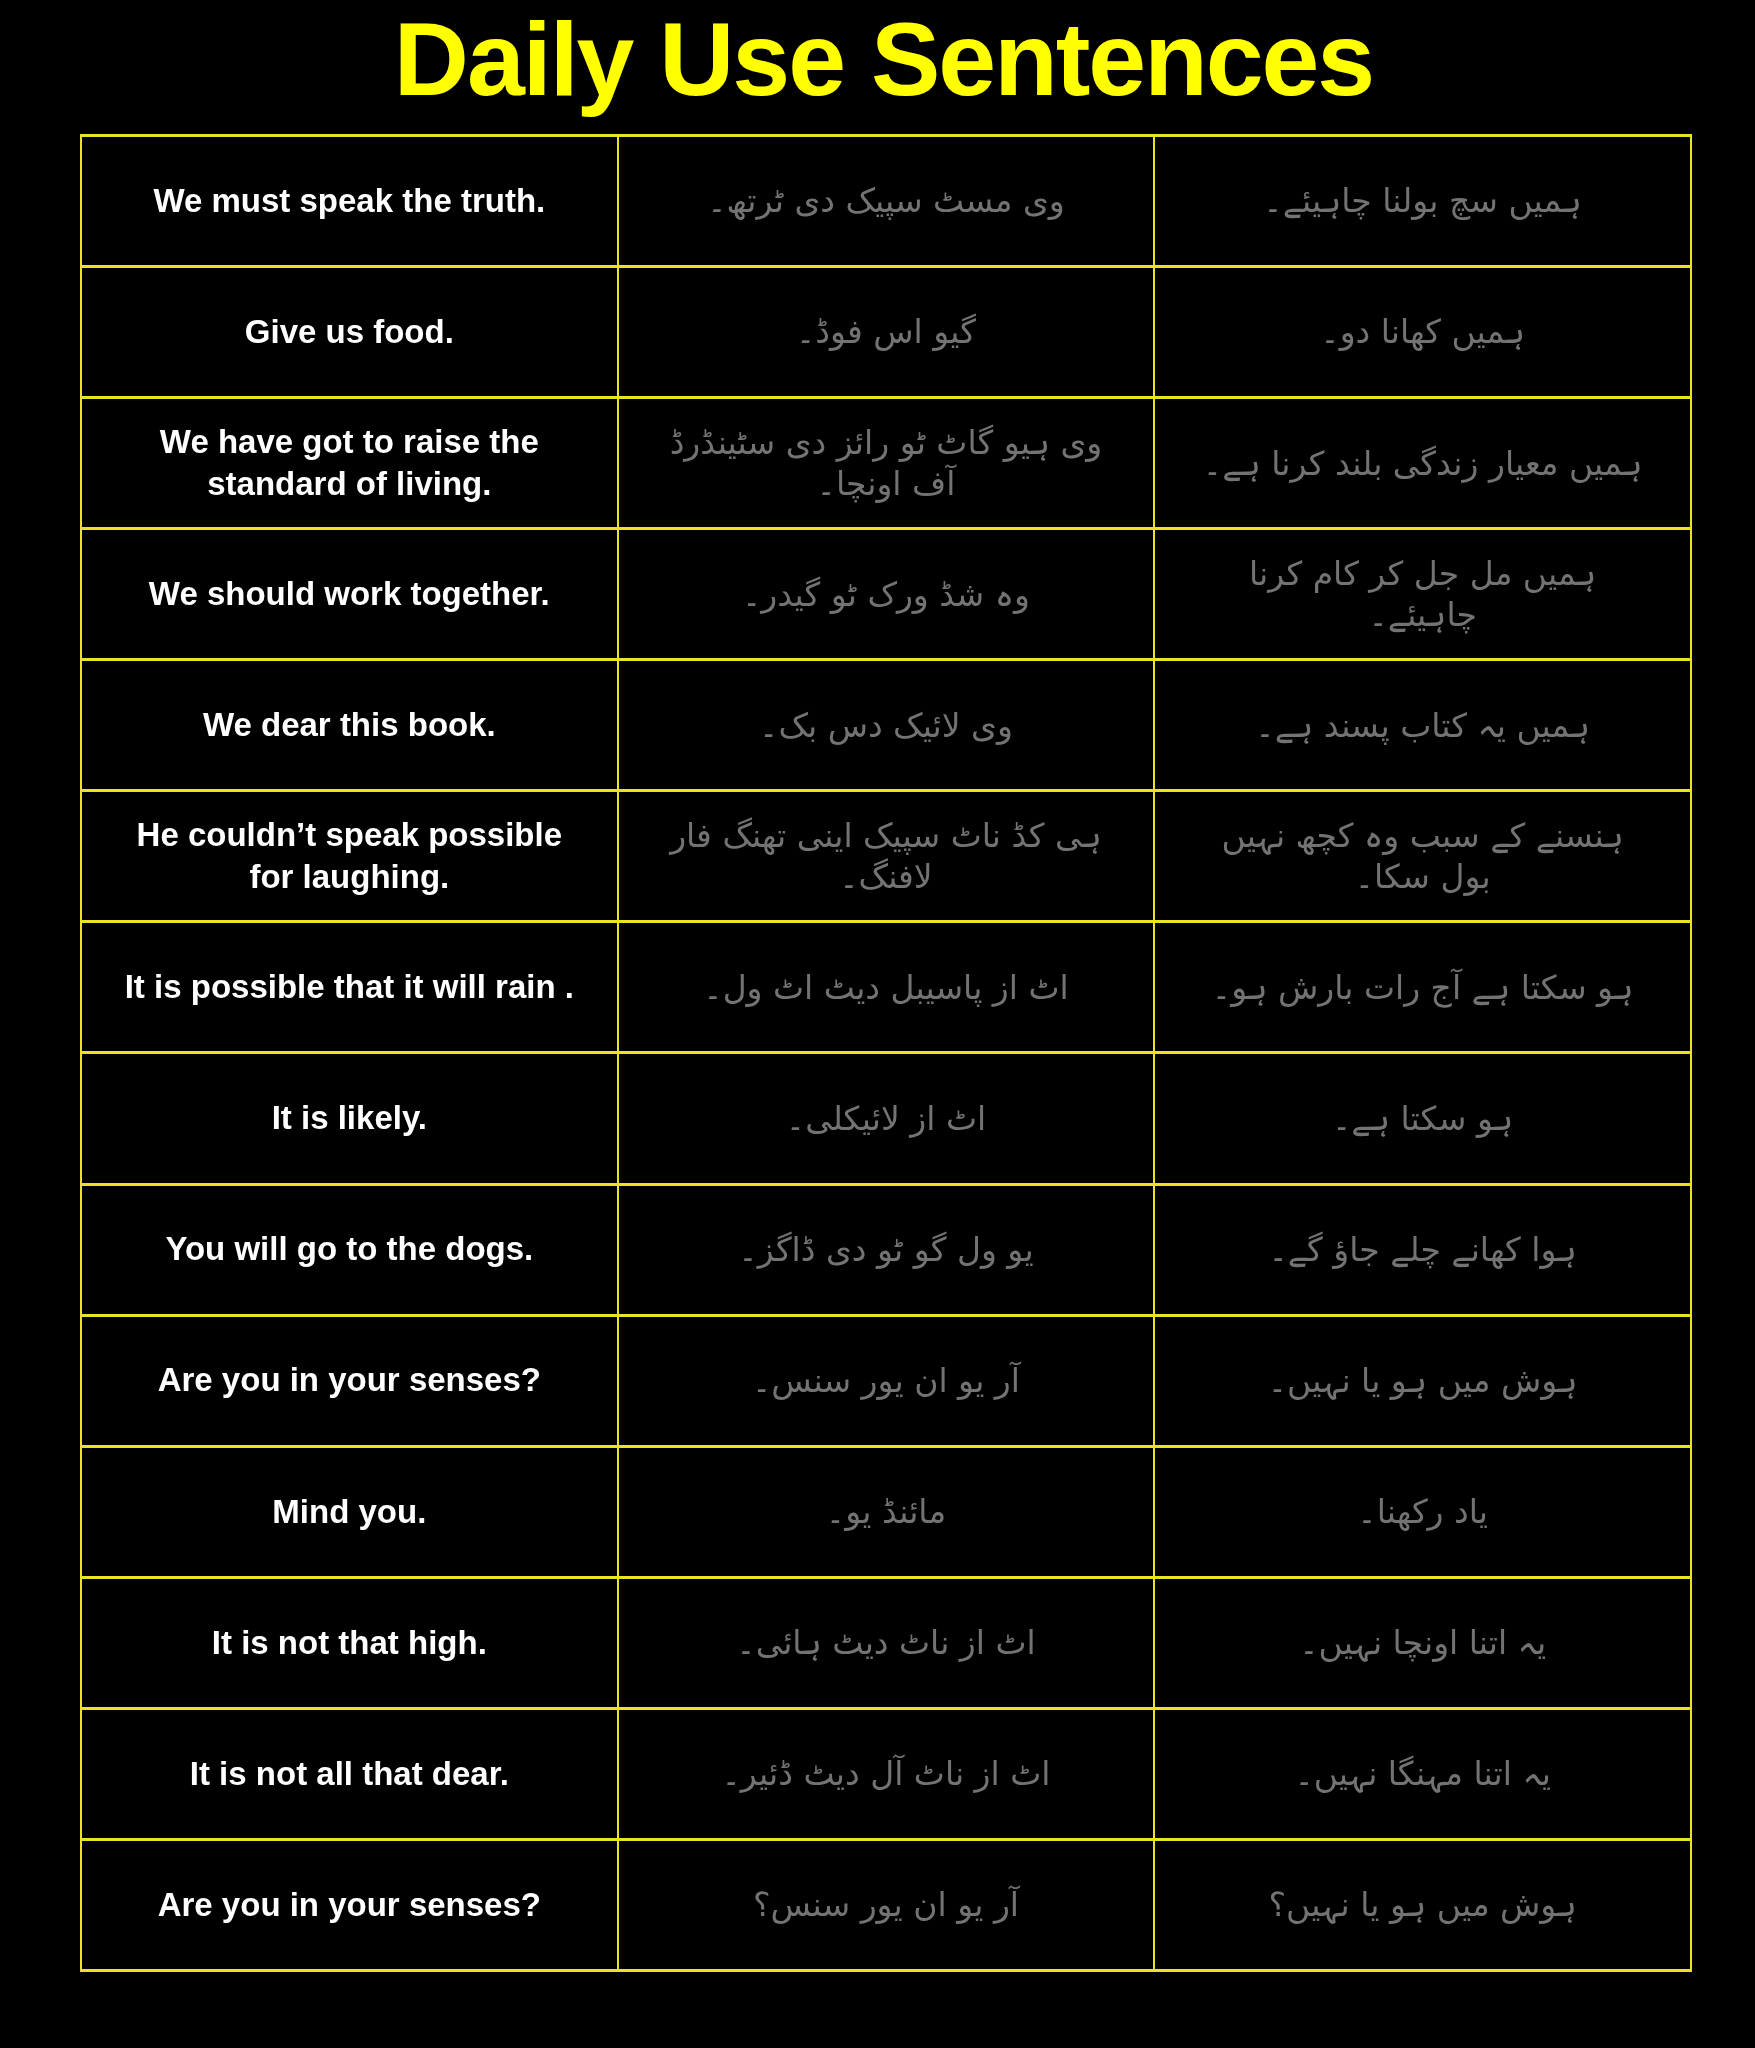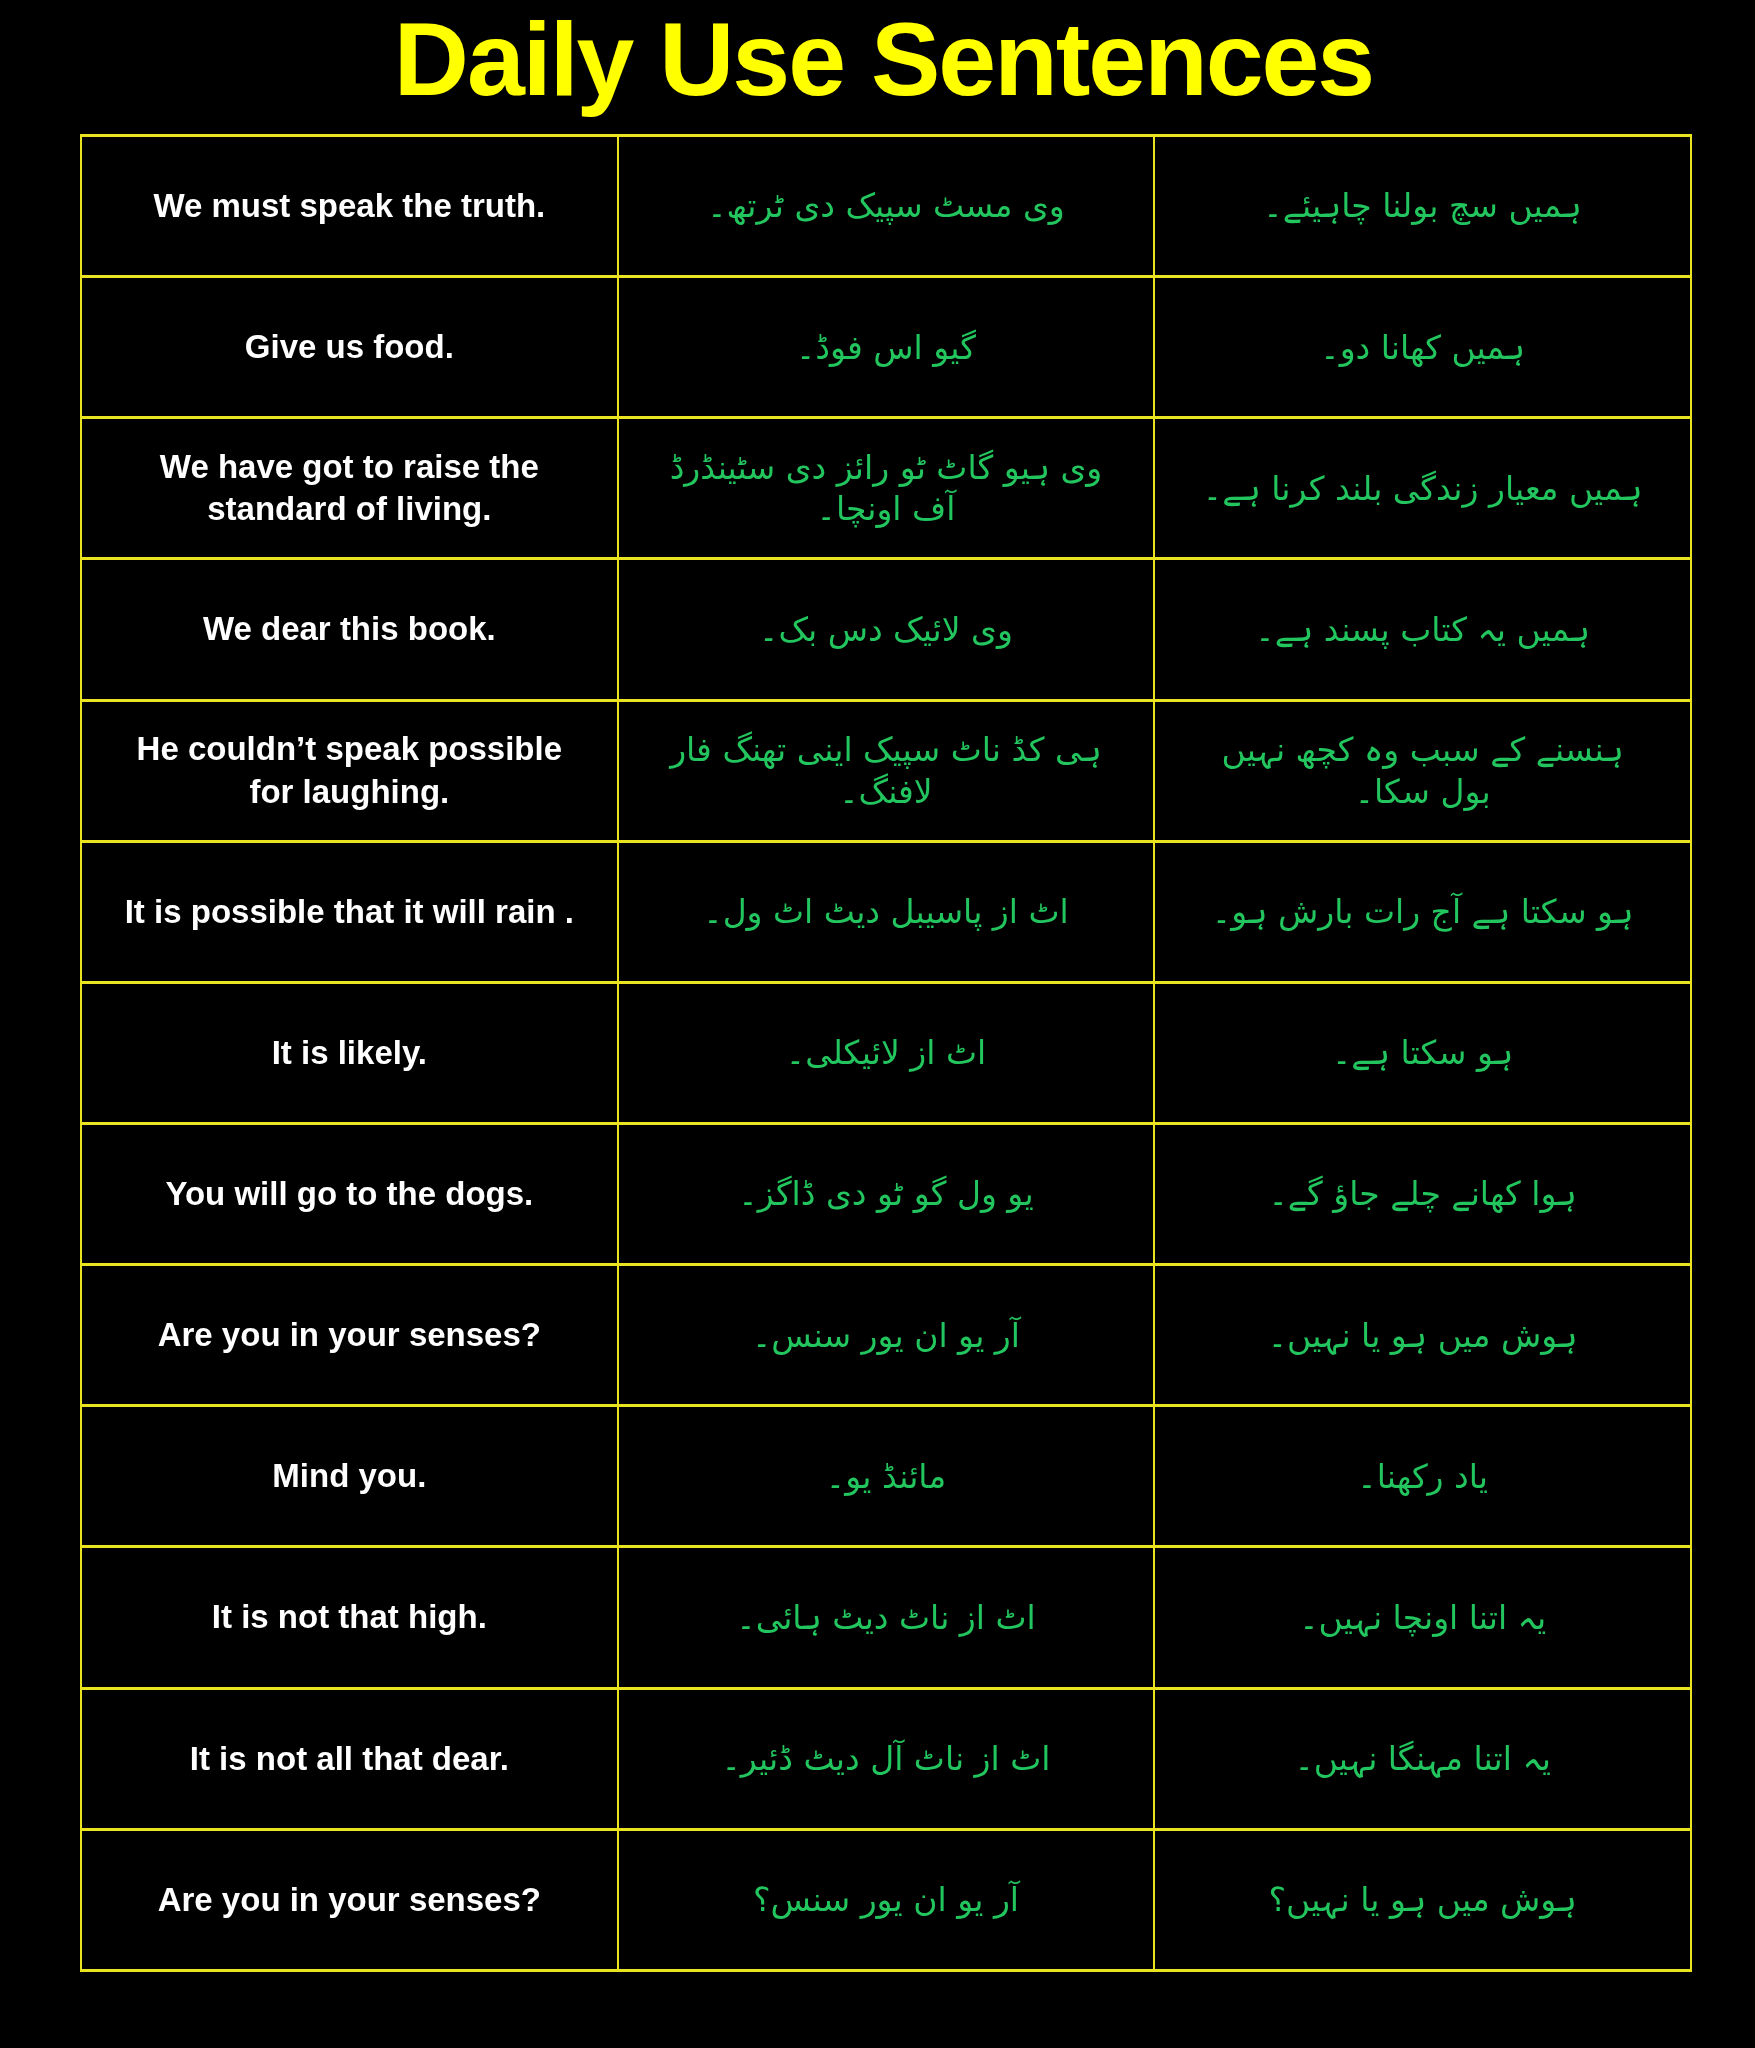--- a/index.html
+++ b/index.html
@@ -52,21 +52,21 @@
   }
   .en-cell {
     color: #ffffff;
     font-family: "Liberation Sans", sans-serif;
     font-weight: 700;
     font-size: 33px;
     line-height: 1.28;
     text-shadow: 2px 2px 3px rgba(0,0,0,0.95);
   }
   .ur-cell {
-    color: #22c55e;
+    color: #737373;
     font-family: "DejaVu Sans", sans-serif;
     font-size: 33px;
     line-height: 1.25;
     direction: rtl;
     text-shadow: 1px 1px 2px rgba(0,0,0,0.95);
   }
 </style>
 </head>
 <body>
 
@@ -82,20 +82,25 @@
         </tr>
         <tr>
           <td class="en-cell" style="border-color: rgb(233, 228, 31);">Give us food.</td>
           <td class="ur-cell" style="border-color: rgb(233, 228, 31);">گیو اس فوڈ۔</td>
           <td class="ur-cell" style="border-color: rgb(233, 228, 31);">ہمیں کھانا دو۔</td>
         </tr>
         <tr>
           <td class="en-cell" style="border-color: rgb(233, 228, 31);">We have got to raise the standard of living.</td>
           <td class="ur-cell" style="border-color: rgb(233, 228, 31);">وی ہیو گاٹ ٹو رائز دی سٹینڈرڈ آف اونچا۔</td>
           <td class="ur-cell" style="border-color: rgb(233, 228, 31);">ہمیں معیار زندگی بلند کرنا ہے۔</td>
+        </tr>
+        <tr>
+          <td class="en-cell" style="border-color: rgb(233, 228, 31);">We should work together.</td>
+          <td class="ur-cell" style="border-color: rgb(233, 228, 31);">وہ شڈ ورک ٹو گیدر۔</td>
+          <td class="ur-cell" style="border-color: rgb(233, 228, 31);">ہمیں مل جل کر کام کرنا چاہیئے۔</td>
         </tr>
         <tr>
           <td class="en-cell" style="border-color: rgb(233, 228, 31);">We dear this book.</td>
           <td class="ur-cell" style="border-color: rgb(233, 228, 31);">وی لائیک دس بک۔</td>
           <td class="ur-cell" style="border-color: rgb(233, 228, 31);">ہمیں یہ کتاب پسند ہے۔</td>
         </tr>
         <tr>
           <td class="en-cell" style="border-color: rgb(233, 228, 31);">He couldn’t speak possible for laughing.</td>
           <td class="ur-cell" style="border-color: rgb(233, 228, 31);">ہی کڈ ناٹ سپیک اینی تھنگ فار لافنگ۔</td>
           <td class="ur-cell" style="border-color: rgb(233, 228, 31);">ہنسنے کے سبب وہ کچھ نہیں بول سکا۔</td>

